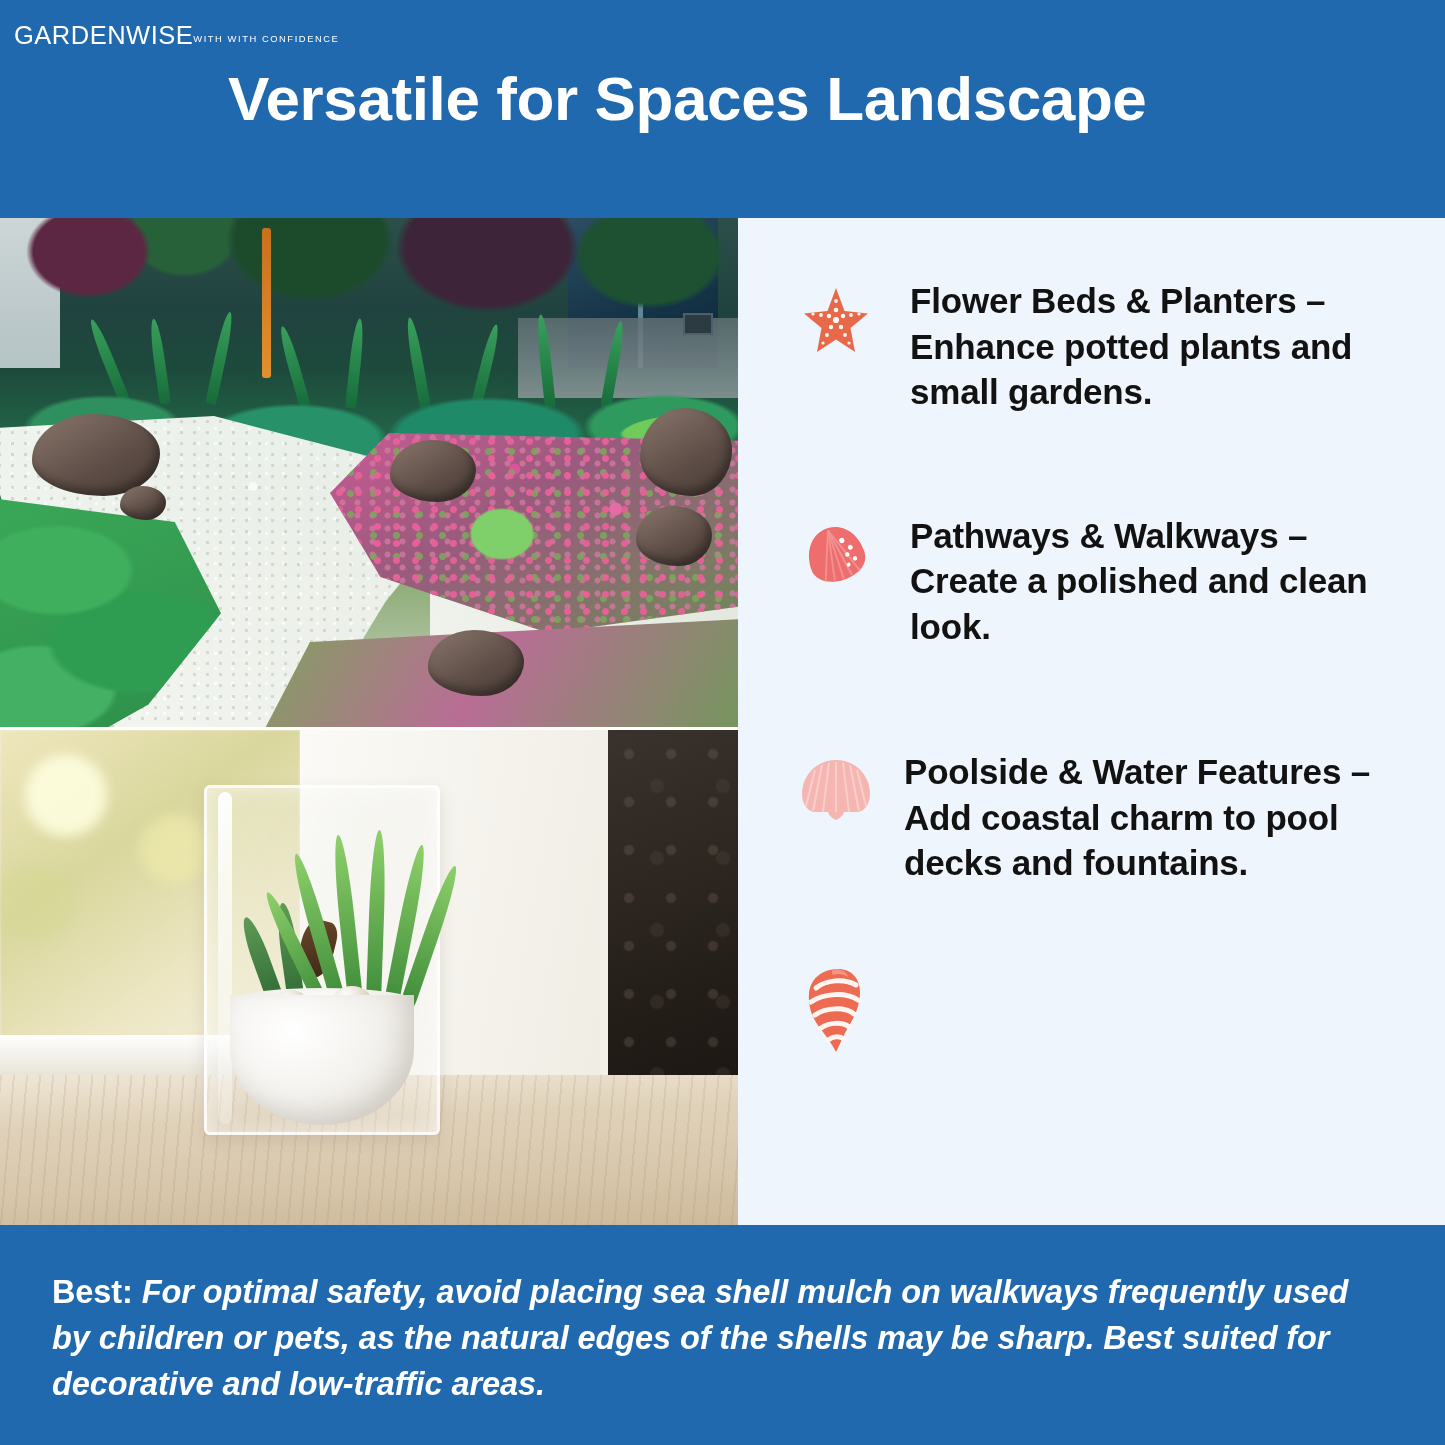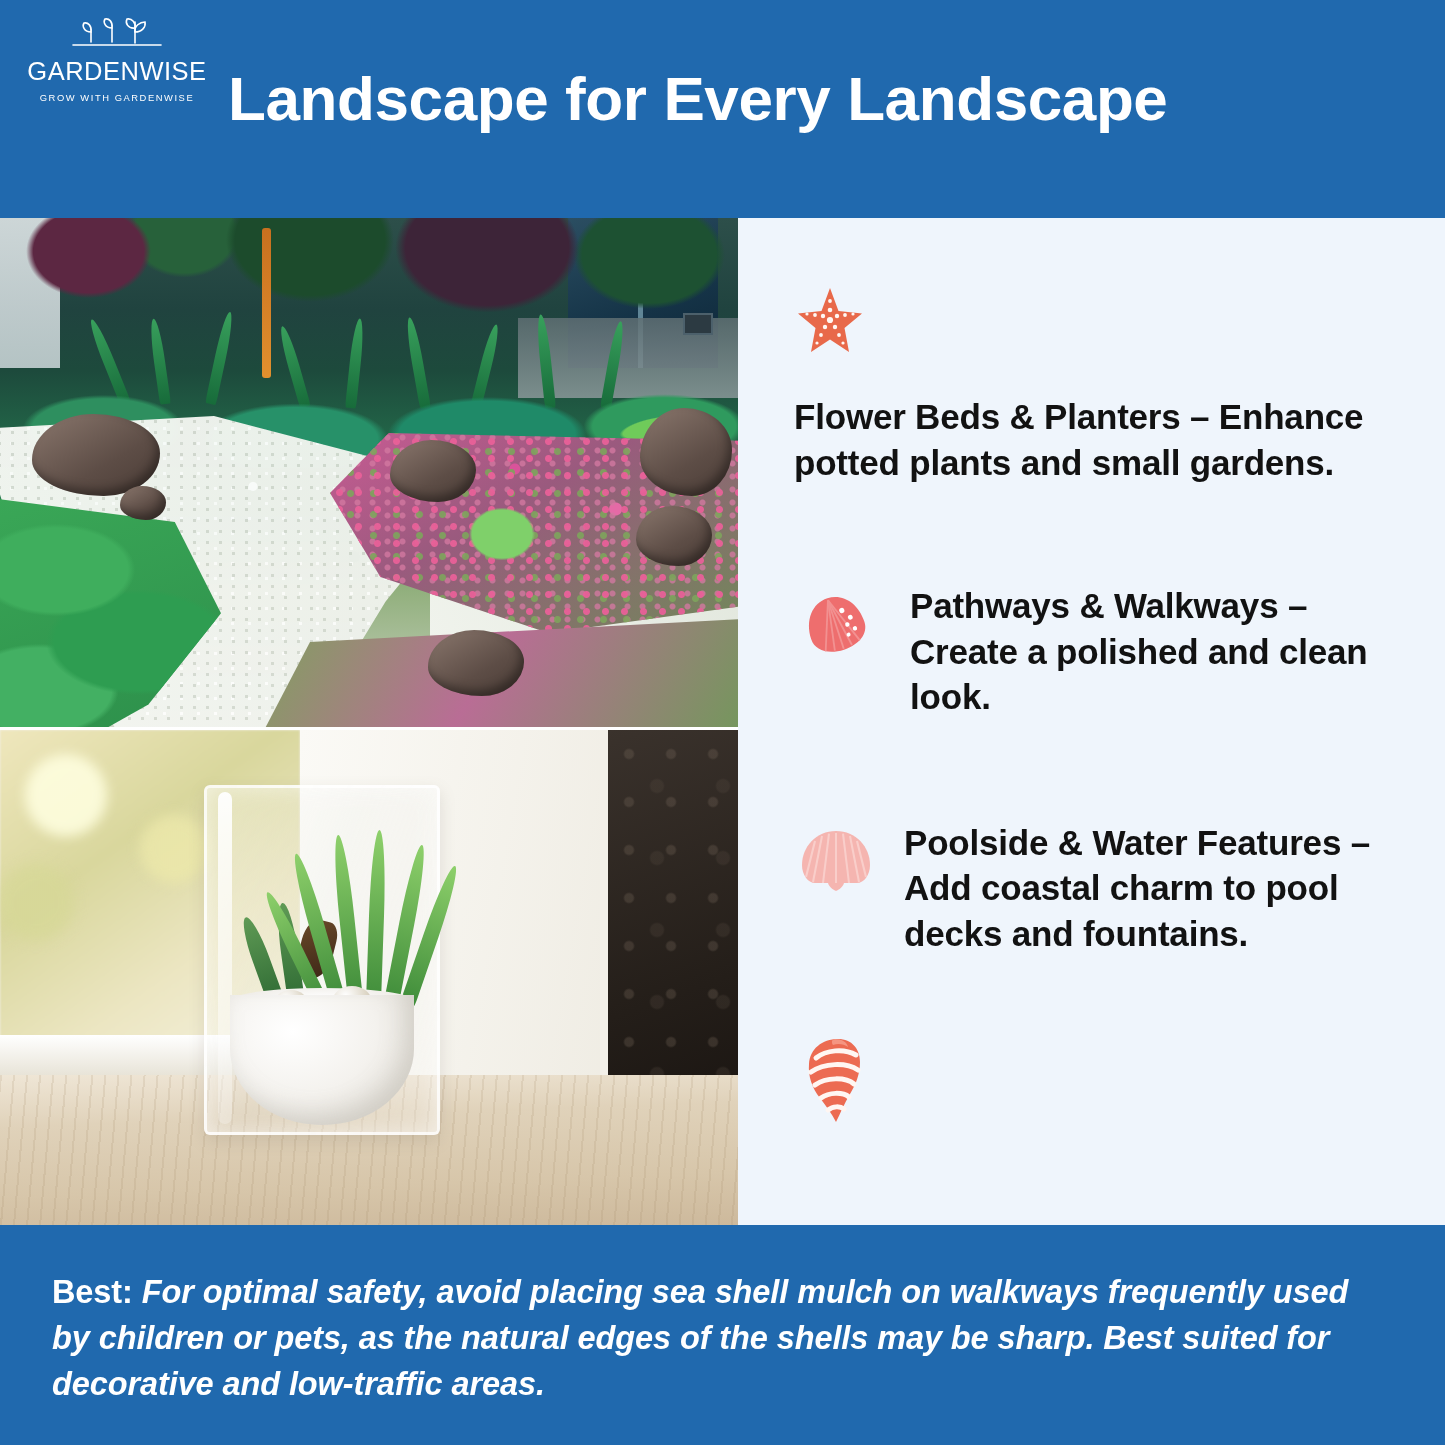--- a/index.html
+++ b/index.html
@@ -21,21 +21,21 @@
     position:relative;
     height:218px;
     background:#2069AE;
     flex:0 0 218px;
     display:flex; align-items:center;
   }
   .logo {
     position:absolute;
     left:14px; top:12px;
     width:206px;
-    display:flex; flex-direction:column; align-items:center;
+    display:flex; flex-direction:row; align-items:center;
     color:#ffffff;
   }
   .logo-mark { width:120px; height:46px; display:block; }
   .logo-name {
     font-size:25.5px;
     letter-spacing:0.5px;
     font-weight:400;
     line-height:1;
     margin-top:1px;
     white-space:nowrap;
@@ -315,21 +315,21 @@
     background:#EFF5FC;
     padding:34px 36px 20px 56px;
     display:flex; flex-direction:column;
     justify-content:flex-start;
   }
   .feature {
     display:flex;
     align-items:flex-start;
     gap:32px;
   }
-  .f1 { margin-top:24px;flex-direction:column; }
+  .f1 { margin-top:24px; }
   .f2 { margin-top:96px; }
   .f3 { margin-top:98px;gap:26px; }
   .f4 { margin-top:80px; }
   .f-icon {
     flex:0 0 84px;
     height:84px;
     display:flex; align-items:center; justify-content:center;
     padding-top:4px;
   }
   .f-icon svg { display:block; }
@@ -375,24 +375,24 @@
           <path d="M34 20 C27 20 25 14 27 11 C31 10 35 14 34 20 Z" fill="none"></path>
           <path d="M55 30 L55 16"></path>
           <path d="M55 16 C48 16 46 10 48 7 C52 6 56 10 55 16 Z"></path>
           <path d="M78 31 L78 10"></path>
           <path d="M78 16 C71 17 68 11 70 7 C75 6 79 11 78 16 Z"></path>
           <path d="M78 20 C85 20 89 15 88 10 C83 10 77 14 78 20 Z"></path>
           <path d="M16 33 L104 33"></path>
         </g>
       </svg>
       <div class="logo-name">GARDENWISE</div>
-      <div class="logo-tag">GROW WITH GARDENWISE</div>
+      <div class="logo-tag">WITH WITH CONFIDENCE</div>
     </div>
 
-    <div class="header-title">Landscape for Every Landscape</div>
+    <div class="header-title">Versatile for Spaces Landscape</div>
   </div>
 
   <div class="body-area">
 
     <div class="photo-col">
 
       <div class="photo photo-garden">
         <div class="g-sky"></div>
         <div class="g-wall"></div>
         <div class="g-door"></div>

